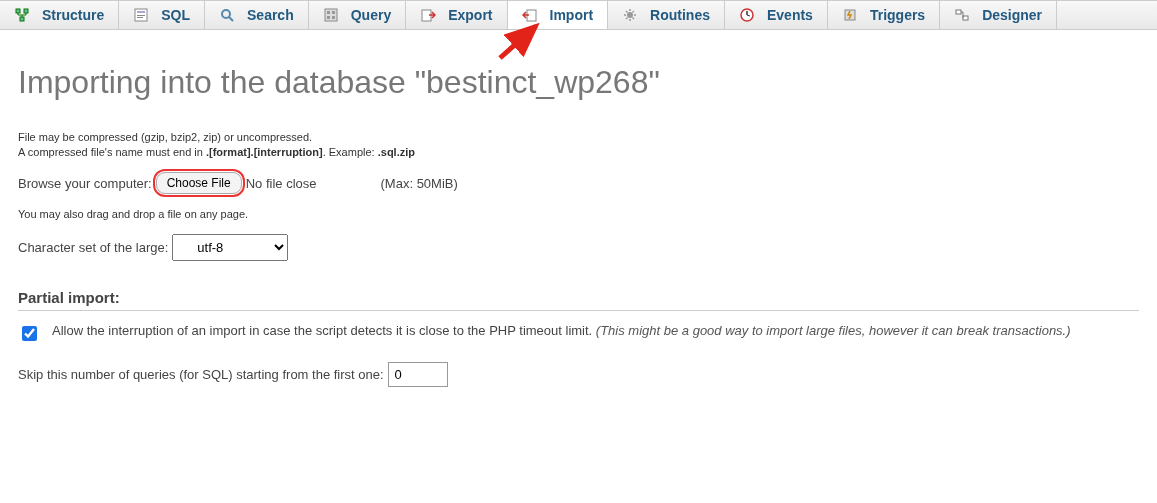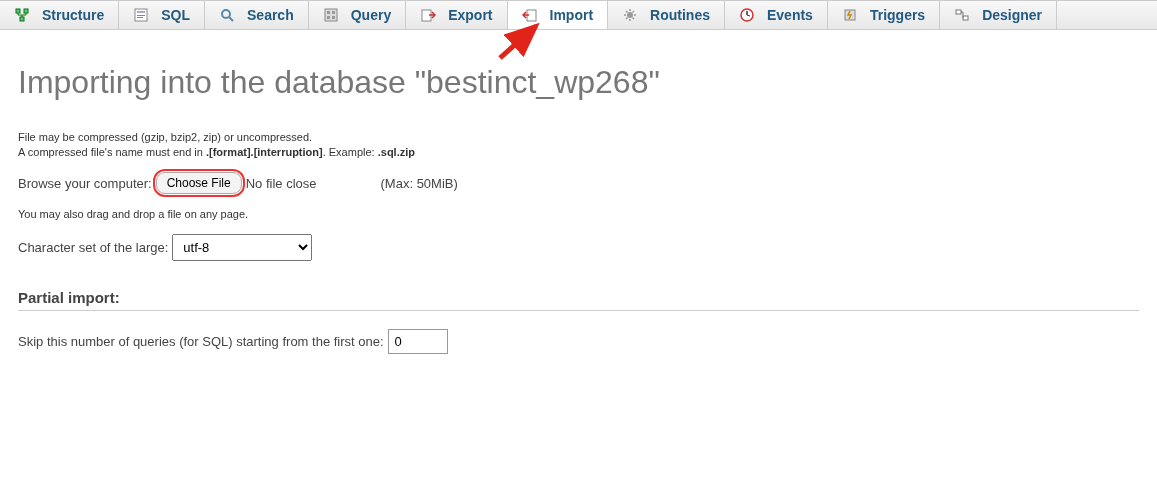--- a/index.html
+++ b/index.html
@@ -66,22 +66,22 @@
     background: #f4f4f4;
     border: 1px solid #aaa;
     outline: 2px solid #e33;
     outline-offset: 1px;
     border-radius: 9px;
     cursor: pointer;
   }
   select.charset {
     font-family: inherit;
     font-size: 13px;
-    padding: 4px 6px;
-    width: 140px;
+    padding: 4px 20px;
+    width: 116px;
   }
   input[type="text"].numfield {
     width: 60px;
     font-size: 13px;
     padding: 4px 6px;
     border: 1px solid #999;
   }
   .partial-row { display: flex; align-items: flex-start; gap: 12px; margin-top: 8px; }
   .partial-text { flex: 1; }
   .italic { font-style: italic; color: #555; }
@@ -231,18 +231,24 @@
 
   <div class="row">
     <span>Character set of the large:</span>
     <select class="charset">
       <option>utf-8</option>
     </select>
   </div>
 
   <div class="section-title">Partial import:</div>
 
+  <div class="partial-row">
+    <input type="checkbox" class="chk" checked="" style="">
+    <div class="partial-text">
+      <span>Allow the interruption of an import in case the script detects it is close to the PHP timeout limit. </span><span class="italic">(This might be a good way to import large files, however it can break transactions.)</span>
+    </div>
+  </div>
 
   <div class="row" style="margin-top:18px">
     <span>Skip this number of queries (for SQL) starting from the first one:</span>
     <input type="text" class="numfield" value="0" style="">
   </div>
 </div>
 
 </body></html>

